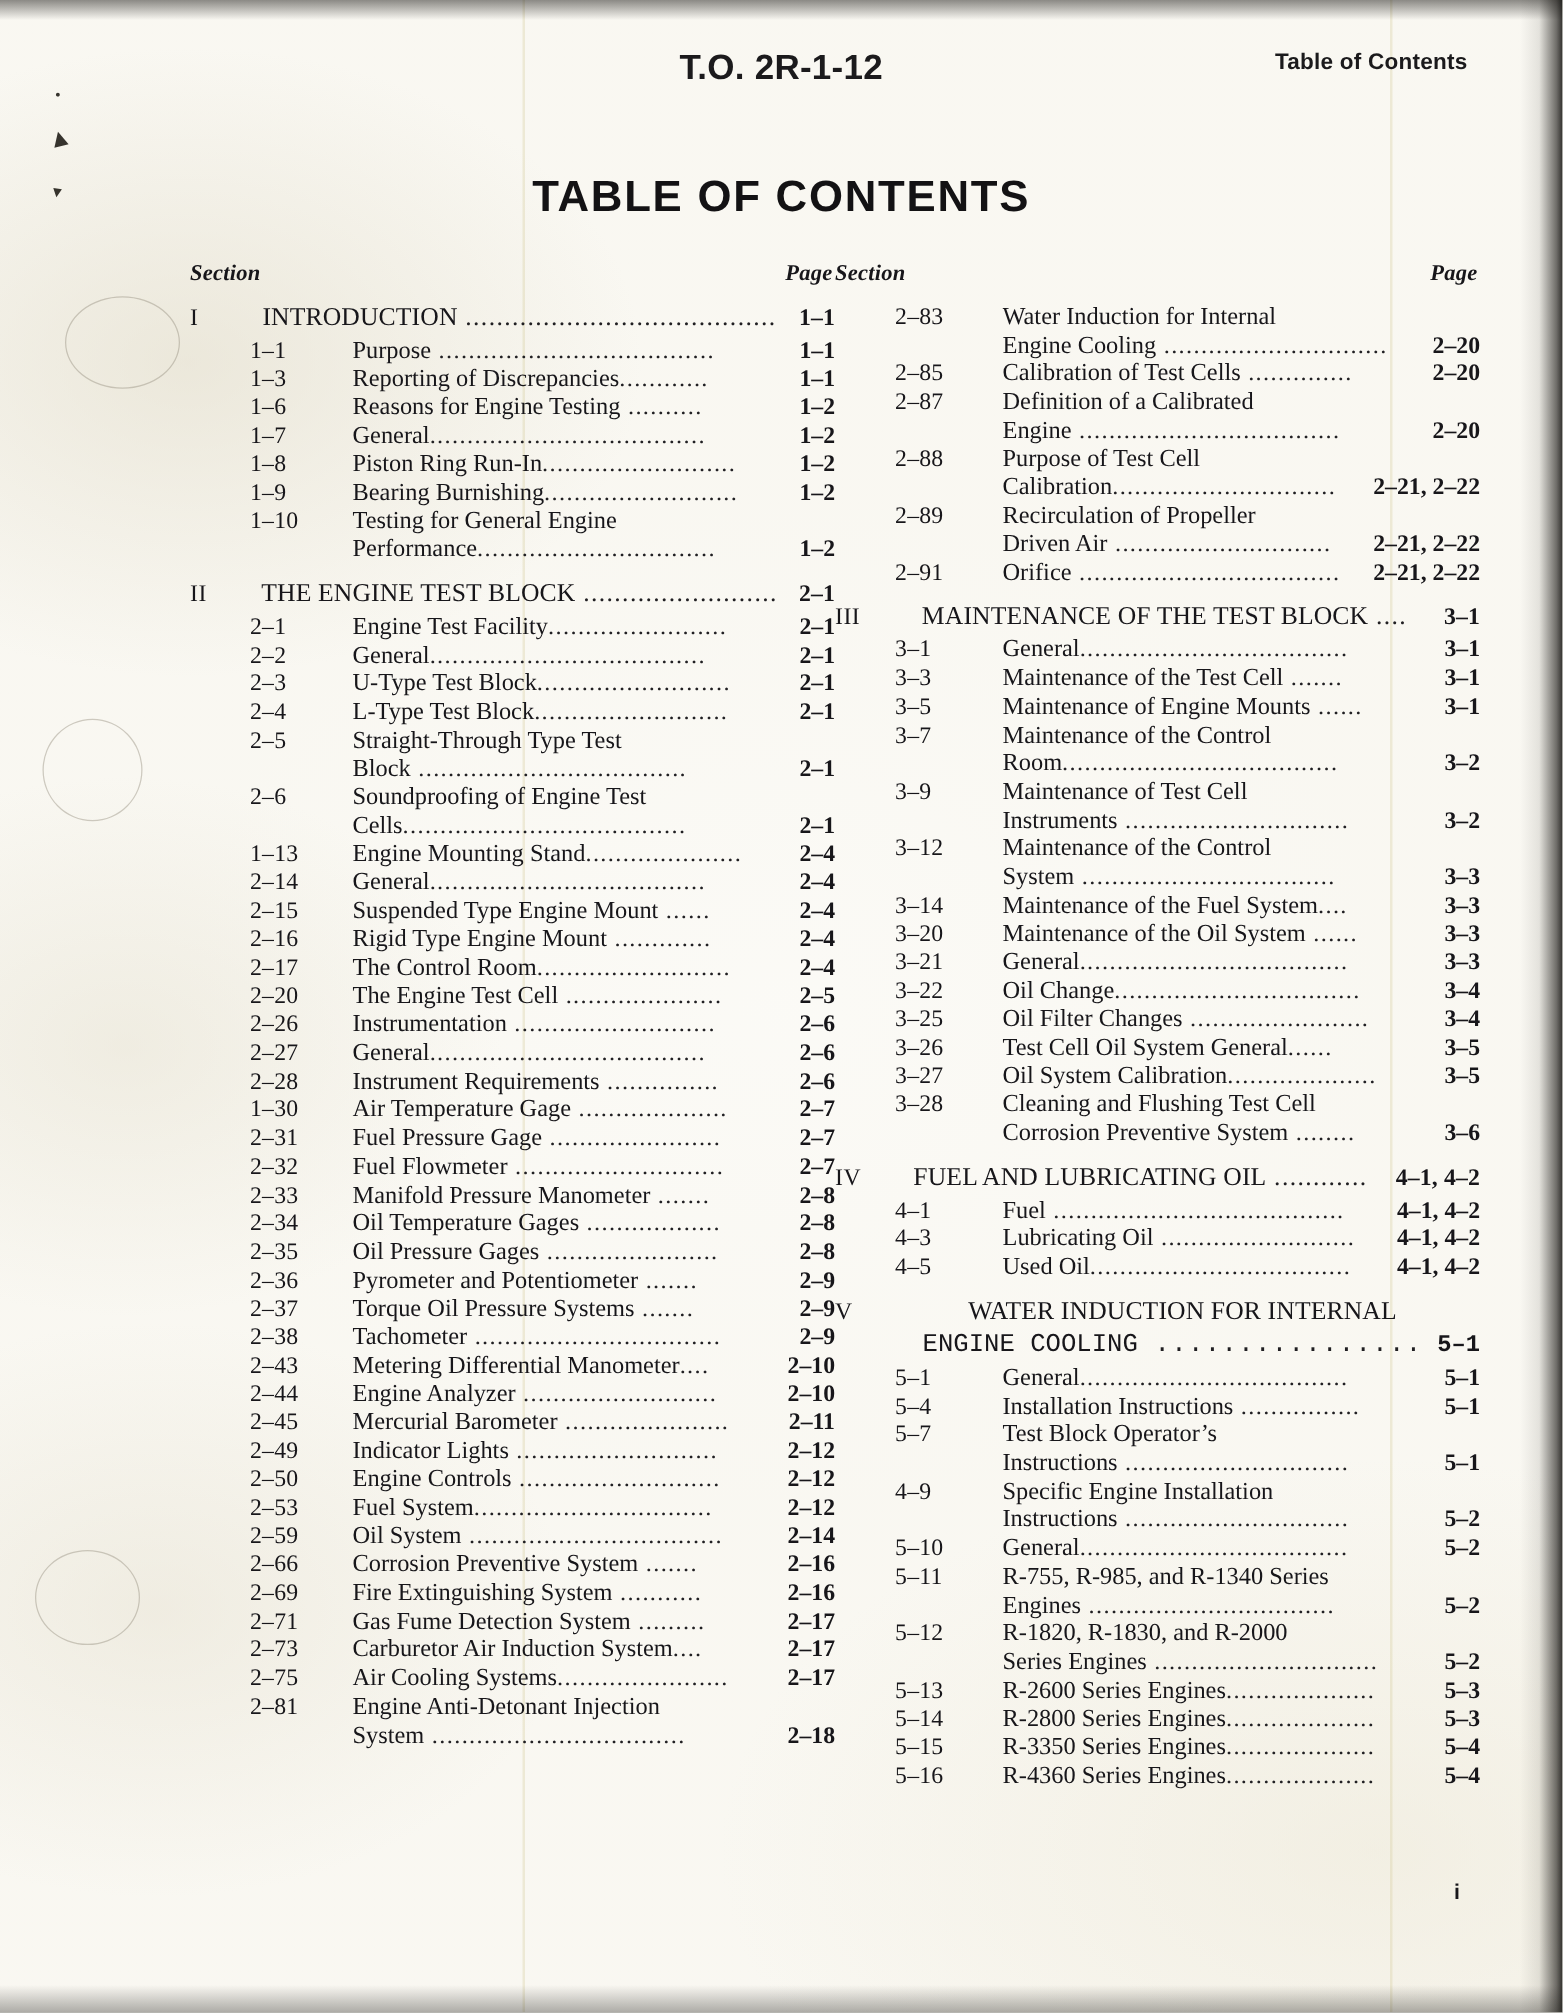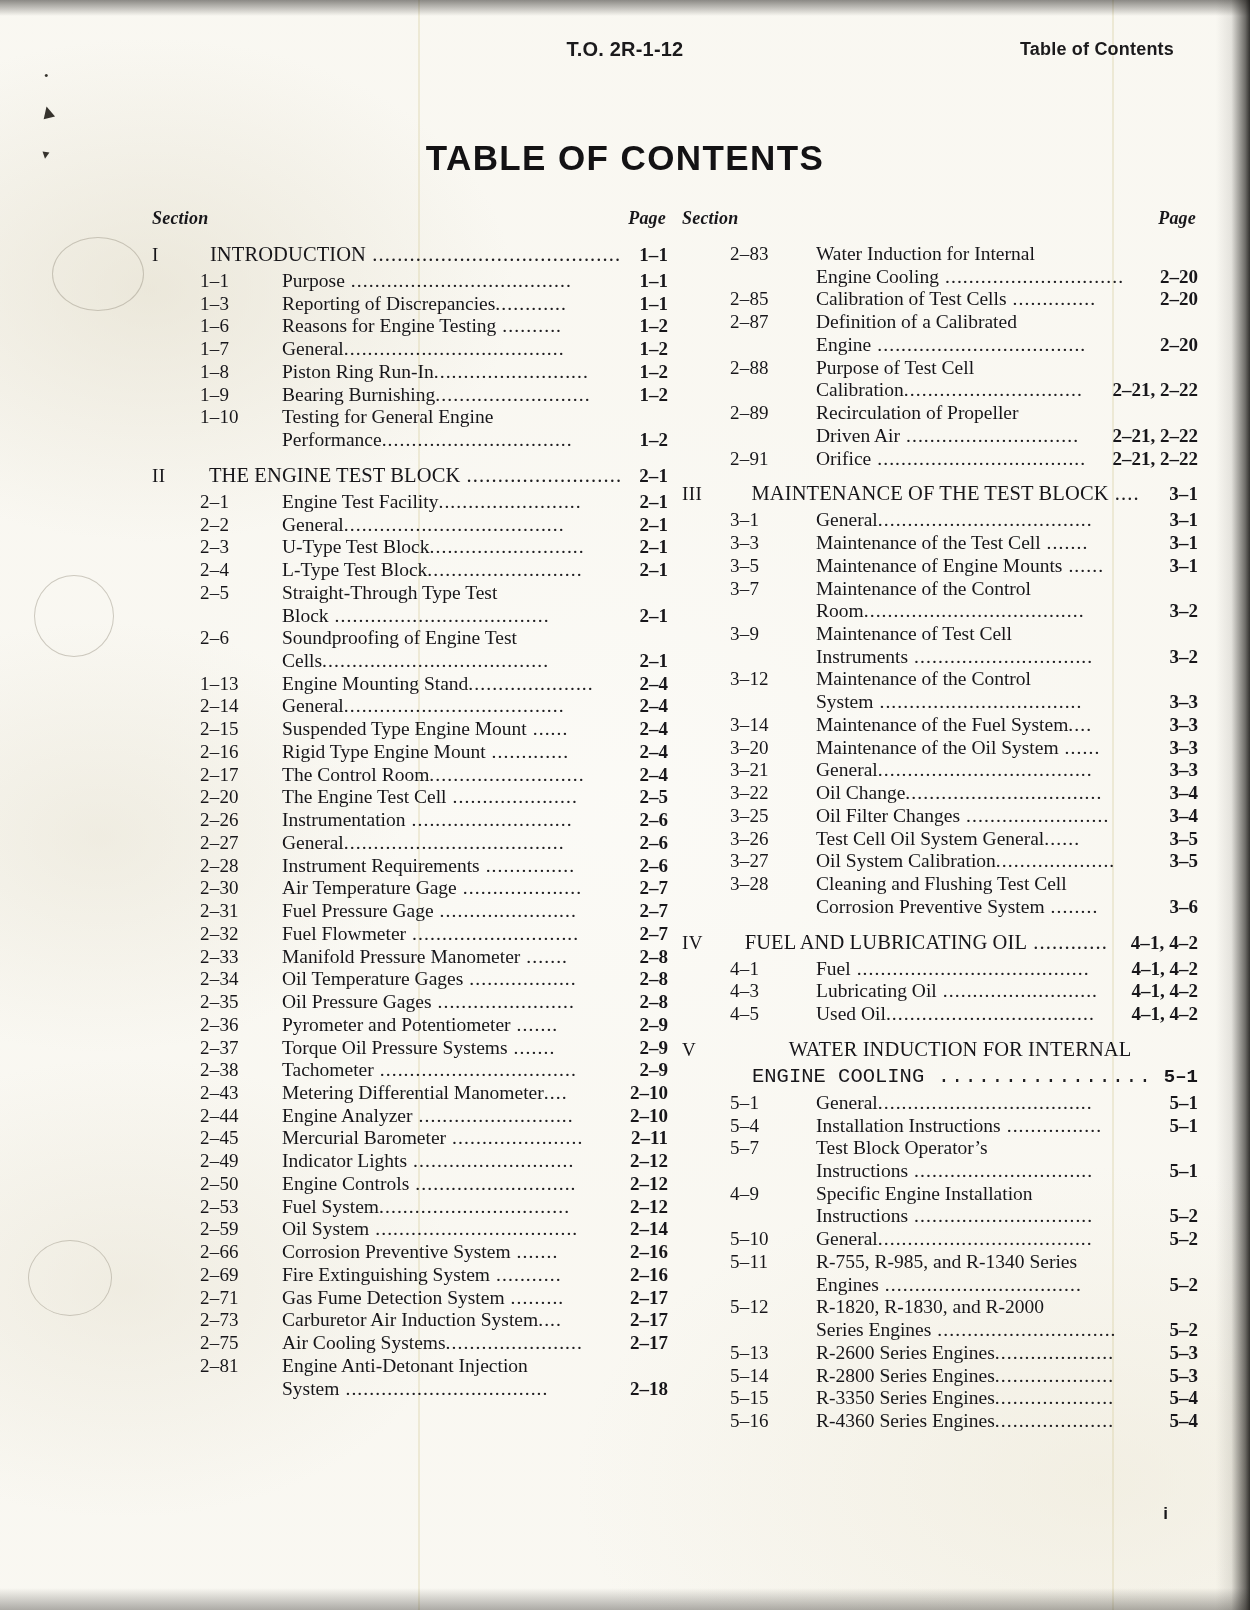--- a/index.html
+++ b/index.html
@@ -74,21 +74,21 @@
     top: 38px;
     left: 0; right: 0;
     height: 28px;
   }
   .doc-number {
     position: absolute;
     left: 0; right: 0;
     text-align: center;
     font-family: "Liberation Sans", "DejaVu Sans", sans-serif;
     font-weight: 700;
-    font-size: 20px;
+    font-size: 28px;
     letter-spacing: 0.2px;
     color: #1b1a1c;
   }
   .head-right {
     position: absolute;
     right: 76px;
     top: 1px;
     font-family: "Liberation Sans", "DejaVu Sans", sans-serif;
     font-weight: 700;
     font-size: 18px;
@@ -108,21 +108,20 @@
     color: #131214;
   }
 
   
   .columns {
     position: absolute;
     top: 208px;
     left: 152px;
     width: 1046px;
     display: flex;
-    gap: 14px;
   }
   .col { width: 516px; }
 
   .col-head {
     display: flex;
     justify-content: space-between;
     align-items: baseline;
     font-style: italic;
     font-weight: 700;
     font-size: 18px;
@@ -386,21 +385,21 @@
             <span class="e-num">2–27</span>
             <span class="e-title"><span>General</span><span class="leader">.....................................</span></span>
             <span class="e-pg">2–6</span>
           </div>
           <div class="entry">
             <span class="e-num">2–28</span>
             <span class="e-title"><span>Instrument Requirements</span><span class="leader"> ...............</span></span>
             <span class="e-pg">2–6</span>
           </div>
           <div class="entry">
-            <span class="e-num">2–30</span>
+            <span class="e-num">1–30</span>
             <span class="e-title"><span>Air Temperature Gage</span><span class="leader"> ....................</span></span>
             <span class="e-pg">2–7</span>
           </div>
           <div class="entry">
             <span class="e-num">2–31</span>
             <span class="e-title"><span>Fuel Pressure Gage</span><span class="leader"> .......................</span></span>
             <span class="e-pg">2–7</span>
           </div>
           <div class="entry">
             <span class="e-num">2–32</span>

